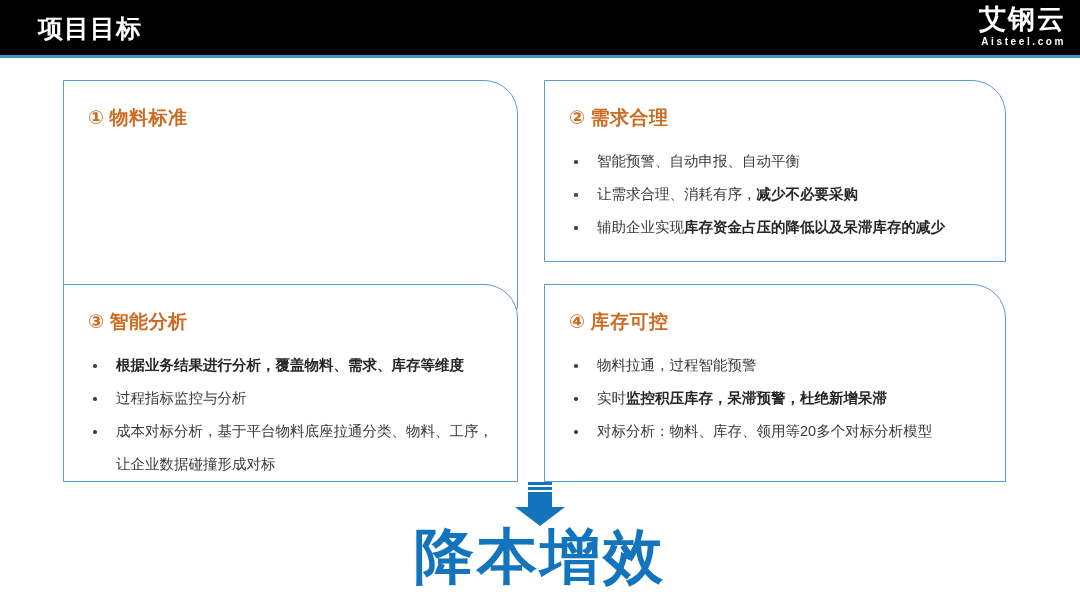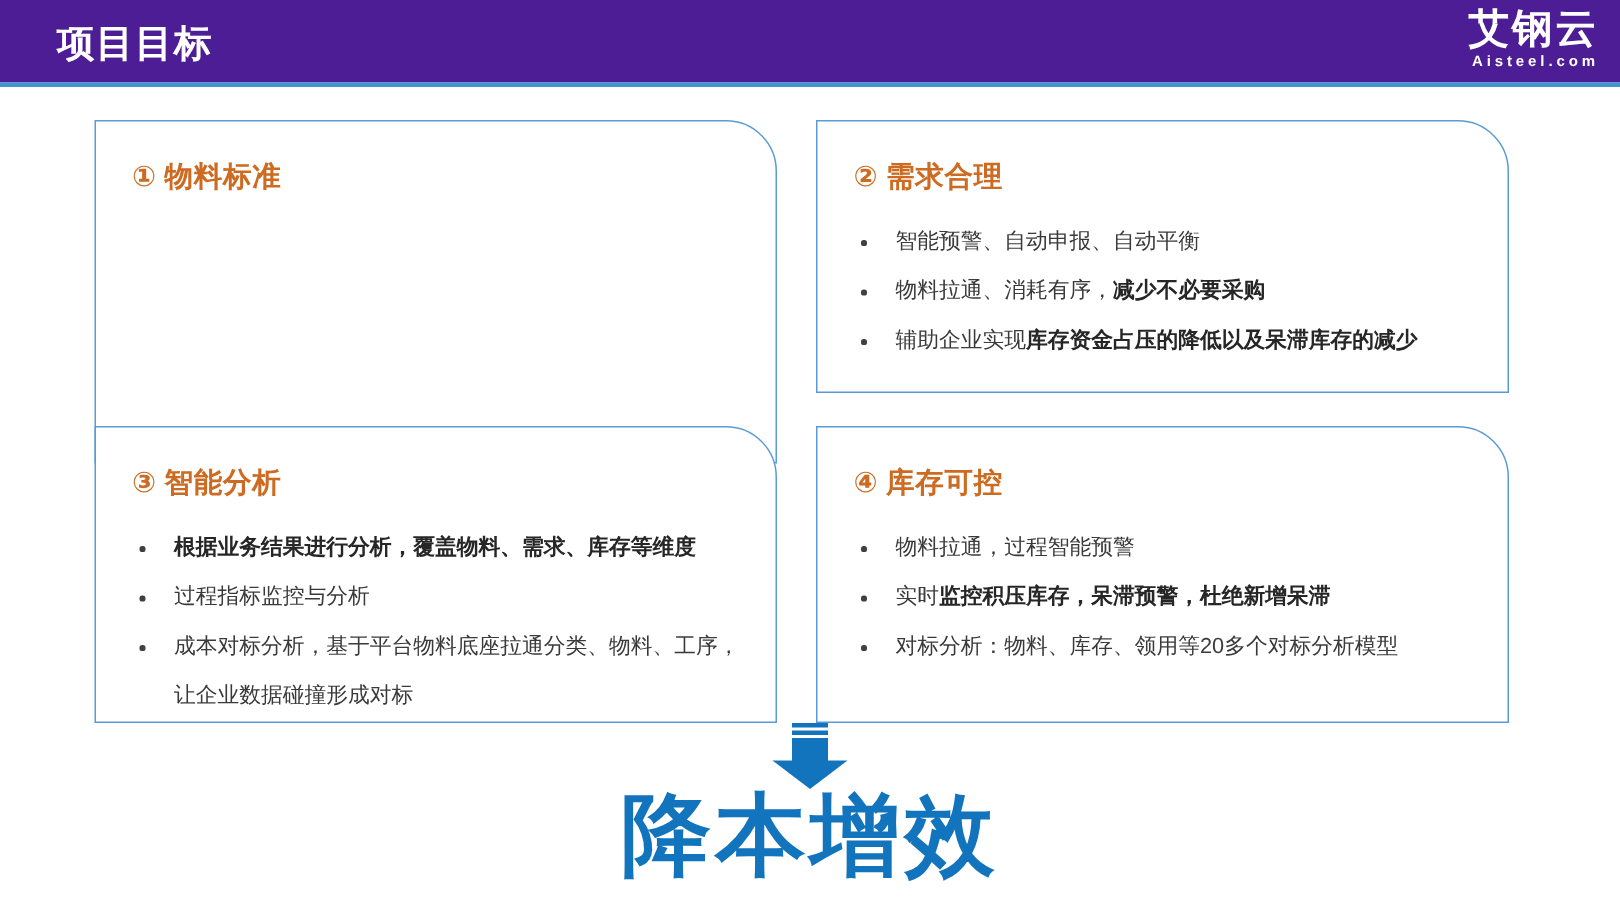--- a/index.html
+++ b/index.html
@@ -14,21 +14,21 @@
     overflow: hidden;
     position: relative;
   }
 
   
   .header {
     position: absolute;
     left: 0; top: 0;
     width: 1080px;
     height: 55px;
-    background: #4c1d95;
+    background: #000000;
     box-sizing: border-box;
     text-decoration: underline;
   }
   .header-underline {
     position: absolute;
     left: 0; top: 55px;
     width: 1080px;
     height: 3px;
     background: #3f94d2;
   }
@@ -195,21 +195,21 @@
       <span class="num">①</span><span>物料标准</span>
     </div>
   </div>
 
   <div class="card card-2">
     <div class="card-title">
       <span class="num">②</span><span>需求合理</span>
     </div>
     <ul class="bullets">
       <li><span>智能预警、自动申报、自动平衡</span></li>
-      <li><span>物料拉通、消耗有序，</span><b>减少不必要采购</b></li>
+      <li><span>让需求合理、消耗有序，</span><b>减少不必要采购</b></li>
       <li><span>辅助企业实现</span><b>库存资金占压的降低以及呆滞库存的减少</b></li>
     </ul>
   </div>
 
   <div class="card card-3">
     <div class="card-title">
       <span class="num">③</span><span>智能分析</span>
     </div>
     <ul class="bullets">
       <li><b>根据业务结果进行分析，覆盖物料、需求、库存等维度</b></li>

